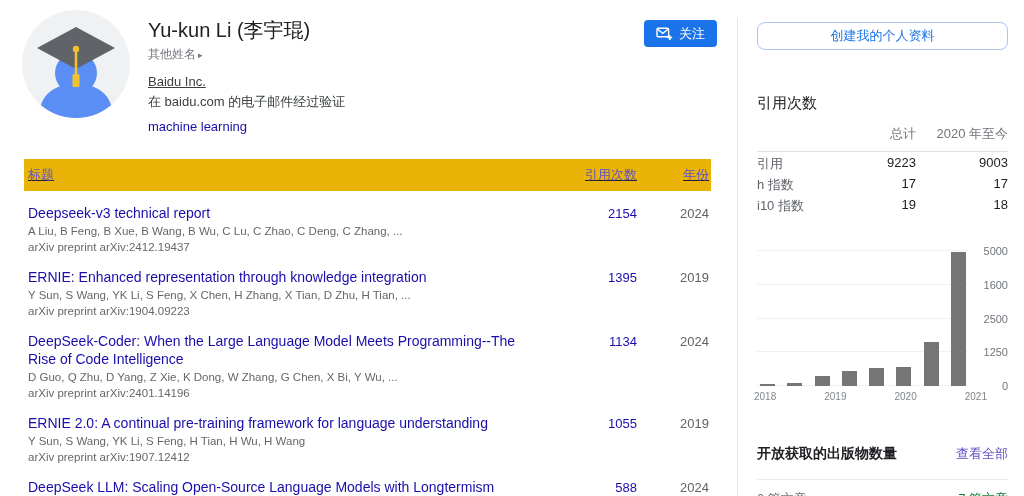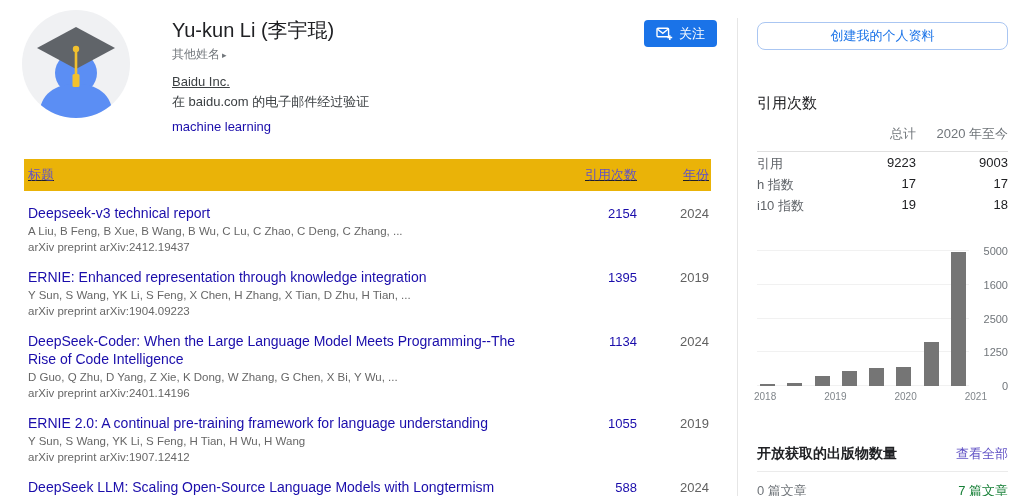--- a/index.html
+++ b/index.html
@@ -6,21 +6,21 @@
   html, body { margin:0; padding:0; }
   body {
     width:1024px; height:496px; position:relative; overflow:hidden;
     background:#ffffff; color:#202124;
     font-family:"Liberation Sans","DejaVu Sans",sans-serif;
   }
   a { text-decoration:none; cursor:pointer; }
 
   
   .main { position:absolute; left:0; top:0; width:737px; }
-  .profile-header { position:relative; margin:10px 0 0 22px; display:flex;gap:24px; }
+  .profile-header { position:relative; margin:10px 0 0 22px; display:flex; }
   .avatar { width:108px; height:108px; flex:0 0 108px; }
   .profile-info { margin-left:18px; padding-top:8px; }
   .name { font-size:20px; color:#202124; line-height:1.2; }
   .other-names { font-size:12px; color:#70757a; margin-top:4px; cursor:pointer; }
   .other-names .arr { font-size:9px; color:#70757a; margin-left:2px; }
   .affiliation { display:inline-block; font-size:13px; color:#3c4043; text-decoration:underline; margin-top:11px; }
   .verified { font-size:13px; color:#3c4043; margin-top:3px; }
   .interest { display:inline-block; font-size:13px; color:#1a0dab; margin-top:8px; }
 
   .follow-btn {
@@ -75,21 +75,21 @@
   .gridline { position:absolute; left:0; right:0; height:1px; background:#f1f1f1; }
   .bars { position:absolute; left:0; right:0; top:0; bottom:0; display:flex; align-items:flex-end; justify-content:space-between; padding:0 3px; }
   .bar { width:15px; background:#757575; cursor:pointer; }
   .ytlabels { position:absolute; left:212px; top:0; width:39px; height:135px; }
   .ytick { position:absolute; right:0; font-size:11px; color:#70757a; }
   .xlabels { display:flex; justify-content:space-between; width:218px; margin-left:-3px; margin-top:5px;gap:48px; }
   .xlabel { font-size:10px; color:#80868b; width:27px; text-align:center; }
 
   
   .pa { margin-top:40px; }
-  .pa-head { display:flex; justify-content:space-between; align-items:baseline; padding-bottom:8px; border-bottom:1px solid #ebebeb; }
+  .pa-head { display:flex; justify-content:space-between; align-items:baseline; padding-bottom:16px; border-bottom:1px solid #ebebeb; }
   .pa-title { font-size:14px; font-weight:bold; color:#202124; }
   .view-all { font-size:13px; color:#6152c5; }
   .pa-counts { display:flex; justify-content:space-between; margin-top:10px; font-size:13px; }
   .pa-counts .na, .pa-labels .na { color:#70757a; }
   .pa-counts .av, .pa-labels .av { color:#188038; }
 </style>
 </head>
 <body>
 
 <div class="main">

